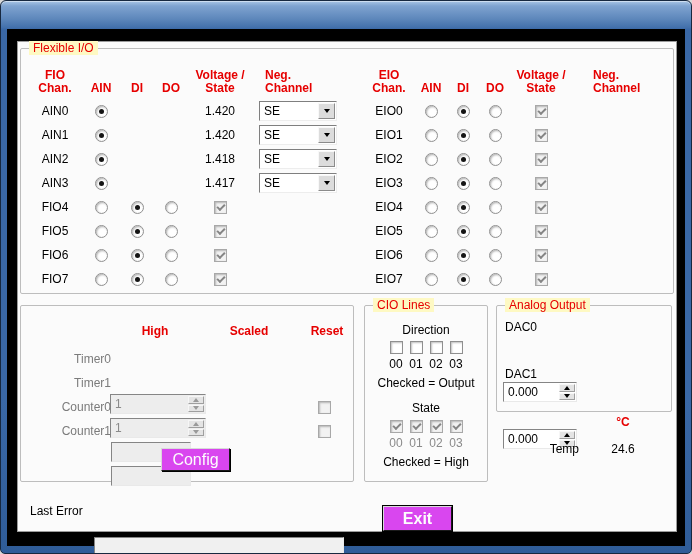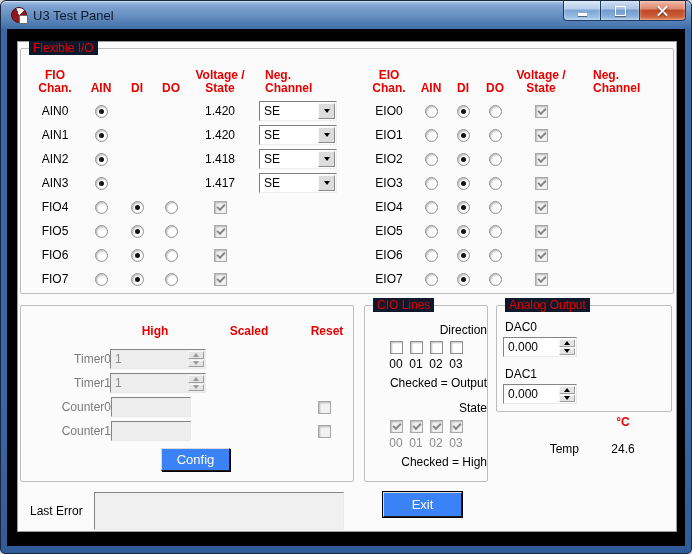--- a/index.html
+++ b/index.html
@@ -25,21 +25,21 @@
   .glyph-close{position:relative;width:13px;height:12px;}
   .glyph-close::before,.glyph-close::after{content:"";position:absolute;left:0;top:5px;width:13px;height:2px;background:#fff;
     box-shadow:0 1px 1px rgba(0,0,0,.35);}
   .glyph-close::before{transform:rotate(45deg);}
   .glyph-close::after{transform:rotate(-45deg);}
   
   .client{position:absolute;left:6px;right:6px;top:28px;bottom:7px;background:#000;}
   .panel{position:absolute;left:10px;top:12px;width:660px;height:491px;background:#fbfbfb;border:1px solid #9b9b9b;box-sizing:border-box;}
   
   .group{position:absolute;border:1px solid #bdbdbd;border-radius:2px;box-sizing:border-box;}
-  .gcap{position:absolute;top:-8px;left:8px;background:#0f172a;padding:0 4px;font-size:12px;line-height:14px;color:#e60000;}
+  .gcap{position:absolute;top:-8px;left:8px;background:#fef9c3;padding:0 4px;font-size:12px;line-height:14px;color:#e60000;}
   #g-flex{left:2px;top:6px;width:654px;height:246px;}
   #g-timers{left:2px;top:263px;width:334px;height:177px;}
   #g-cio{left:346px;top:263px;width:124px;height:177px;}
   #g-analog{left:478px;top:263px;width:176px;height:107px;}
   
   .io{position:absolute;top:16px;display:grid;grid-template-rows:34px repeat(8,24px);}
   #io-left{left:6px;grid-template-columns:56px 36px 36px 32px 66px 84px;}
   #io-right{left:342px;grid-template-columns:52px 32px 32px 32px 60px 96px;}
   .hcell{display:flex;align-items:flex-end;justify-content:center;text-align:center;font-weight:bold;color:#e60000;
     font-size:12px;line-height:13px;white-space:pre-line;padding-bottom:4px;}
@@ -59,76 +59,61 @@
     border-bottom:2px solid #858585;transform:rotate(-45deg);}
   .combo{width:78px;height:20px;display:flex;align-items:center;background:#fff;border:1px solid;box-sizing:border-box;
     border-color:#7f7f7f #ededed #ededed #7f7f7f;}
   .ctxt{flex:1;padding-left:4px;font-size:12px;color:#000;}
   .cbtn{width:17px;height:16px;margin-right:1px;background:#dcdcdc;border:1px solid;box-sizing:border-box;
     border-color:#f8f8f8 #8b8b8b #8b8b8b #f8f8f8;display:flex;align-items:center;justify-content:center;}
   .arr-dn{width:0;height:0;border-left:3px solid transparent;border-right:3px solid transparent;border-top:4px solid #000;}
   .arr-up{width:0;height:0;border-left:3px solid transparent;border-right:3px solid transparent;border-bottom:4px solid #000;}
   .gray .arr-dn{border-top-color:#9a9a9a;}
   .gray .arr-up{border-bottom-color:#9a9a9a;}
-  .sunk{border:1px solid;border-color:#858585 #e9e9e9 #e9e9e9 #858585;box-sizing:border-box;}
+  .sunk{border:1px solid;border-color:#858585 #e9e9e9 #e9e9e9 #858585;box-sizing:border-box;margin-top:45px;}
   .spinbox{position:absolute;display:flex;background:#ededed;}
   .sval{flex:1;display:flex;align-items:center;padding-left:4px;font-size:12px;color:#8a8a8a;}
   .spincol{width:16px;display:flex;flex-direction:column;padding:1px;gap:1px;}
   .sbtn{flex:1;background:#e4e4e4;border:1px solid;box-sizing:border-box;border-color:#f6f6f6 #9f9f9f #9f9f9f #f6f6f6;
     display:flex;align-items:center;justify-content:center;}
   .tbox{position:absolute;background:#ededed;}
   
   .thead{position:absolute;top:18px;width:80px;text-align:center;font-weight:bold;color:#e60000;font-size:12px;}
   #th-value{left:94px;}#th-scaled{left:188px;}#th-reset{left:266px;}
   .trow-label{position:absolute;left:16px;width:74px;text-align:right;color:#7b7b7b;font-size:12px;line-height:14px;}
   .reset-cb{position:absolute;left:297px;}
-  .btn3d{position:absolute;background:#3b82f6;color:#fdfdfd;font-size:13px;display:flex;align-items:center;justify-content:center;
+  .btn3d{position:absolute;background:#d946ef;color:#fdfdfd;font-size:16px;display:flex;align-items:center;justify-content:center;
     border:1px solid;box-sizing:border-box;border-color:#d9d9d9 #1a1a1a #1a1a1a #d9d9d9;box-shadow:1px 1px 0 #000;cursor:default;}
   .btn3d.default{outline:1px solid #000;}
   
   .cio-row{position:absolute;left:0;width:100%;display:flex;justify-content:center;}
   .cio-boxes{gap:7px;}
   .cio-labs{gap:6px;}
   .cio-lab{width:14px;text-align:center;font-size:12px;color:#000;}
   .cio-lab.dim{color:#8a8a8a;}
-  .cio-text{position:absolute;left:0;width:100%;text-align:right;font-size:12px;color:#000;}
+  .cio-text{position:absolute;left:0;width:100%;text-align:center;font-size:12px;color:#000;}
   
   .dac-label{position:absolute;left:8px;font-size:12px;color:#000;}
   .dacspin{position:absolute;left:6px;width:74px;height:20px;display:flex;background:#fff;}
   .dacspin .sval{color:#000;}
   
   .ptext{position:absolute;font-size:12px;color:#000;line-height:14px;}
   #temp-unit{left:580px;top:373px;width:50px;text-align:center;color:#e60000;font-weight:bold;}
   #temp-label{left:505px;top:400px;width:56px;text-align:right;}
   #temp-value{left:580px;top:400px;width:50px;text-align:center;}
   #lasterr-label{left:12px;top:462px;}
   #lasterr-box{position:absolute;left:76px;top:450px;width:250px;height:38px;background:#f0f0f0;
     font-size:12px;padding:2px 4px;font-family:"Liberation Sans",sans-serif;}
-  #exit-btn{left:365px;top:450px;width:79px;height:25px;}
+  #exit-btn{left:365px;top:464px;width:69px;height:25px;font-weight:bold;}
   #config-btn{left:140px;top:142px;width:69px;height:23px;}
 </style>
 </head>
 <body>
 
 <div class="window">
-  <div class="titlebar">
-    <div class="app-icon"></div>
-    <div class="title-text">U3 Test Panel</div>
-    <div class="caption-buttons">
-      <div class="cap min">
-          <span class="glyph-min"></span>
-        </div>
-      <div class="cap max">
-          <span class="glyph-max"></span>
-        </div>
-      <div class="cap close">
-          <span class="glyph-close"></span>
-        </div>
-    </div>
-  </div>
 
   <div class="client">
     <div class="panel">
 
       <div class="group" id="g-flex">
         <div class="gcap">Flexible I/O</div>
         <div class="io" id="io-left">
             <div class="hcell">FIO
 Chan.</div>
             <div class="hcell">AIN</div>

